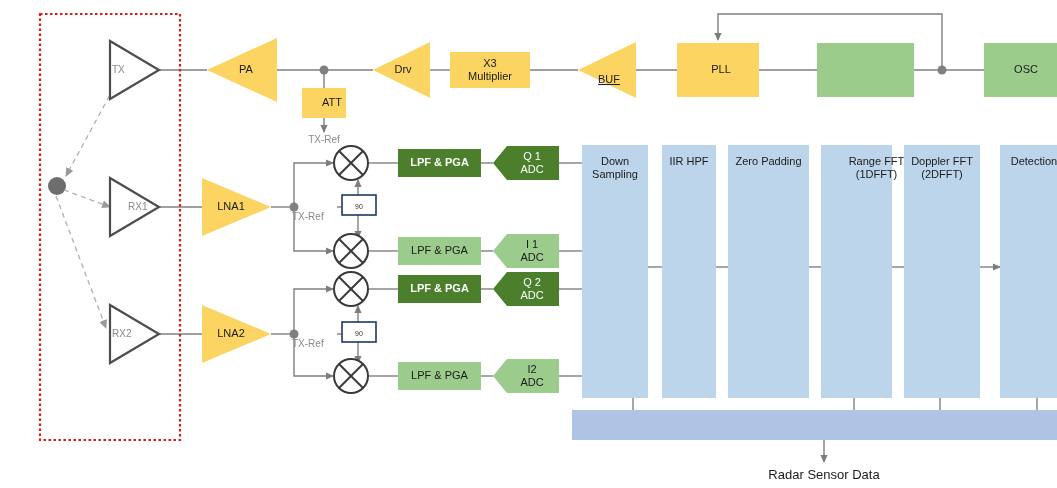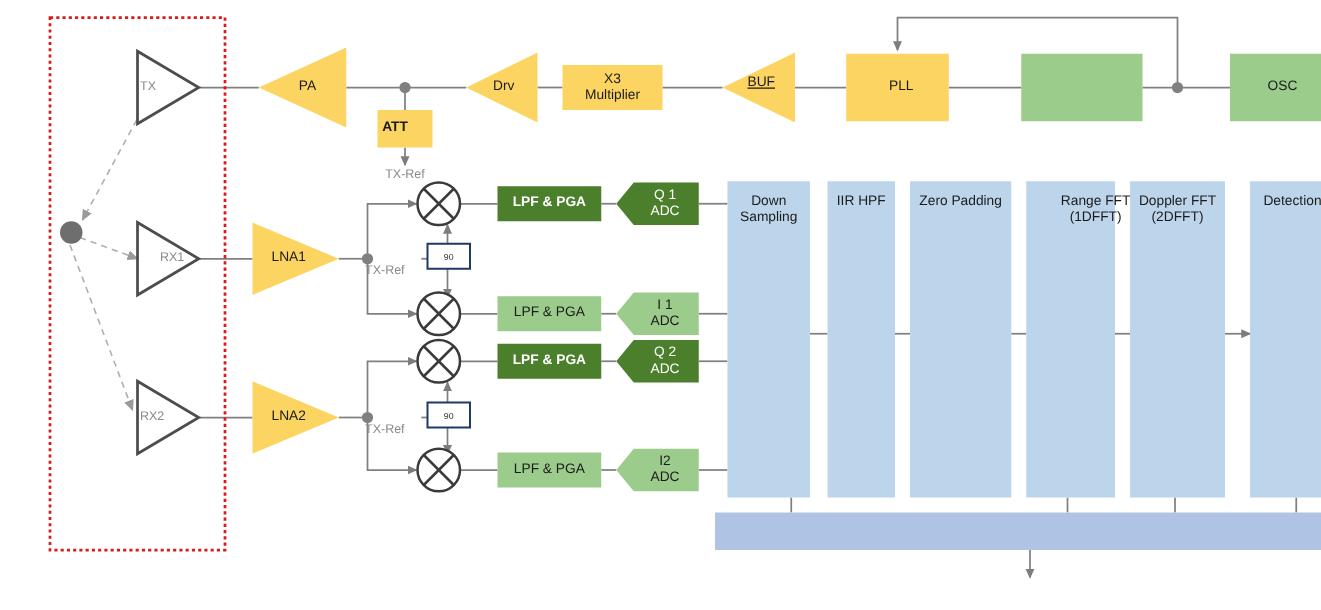--- a/index.html
+++ b/index.html
@@ -208,26 +208,26 @@
     <rect x="974" y="145" width="68" height="253" fill="#BCD5EB"></rect>
 
     <rect x="546" y="410" width="496" height="30" fill="#AFC4E4"></rect>
   </svg>
 
   <div class="lbl muted" style="left:86px; top:63px; width:40px; text-align:left;">TX</div>
   <div class="lbl muted" style="left:86px; top:200px; width:44px; text-align:left;padding-left:16px;">RX1</div>
   <div class="lbl muted" style="left:86px; top:327px; width:44px; text-align:left;">RX2</div>
 
   <div class="lbl" style="left:196px; top:63px; width:48px;">PA</div>
-  <div class="lbl" style="left:268px; top:96px; width:44px;font-weight:bold;">ATT</div>
+  <div class="lbl" style="left:284px; top:96px; width:44px;">ATT</div>
   <div class="lbl muted" style="left:272px; top:133px; width:52px;">TX-Ref</div>
   <div class="lbl" style="left:356px; top:63px; width:42px;">Drv</div>
   <div class="lbl" style="left:424px; top:57px; width:80px;">X3
 Multiplier</div>
-  <div class="lbl" style="left:560px; top:60px; width:46px;text-decoration:underline;">BUF</div>
+  <div class="lbl" style="left:560px; top:73px; width:46px;text-decoration:underline;">BUF</div>
   <div class="lbl" style="left:651px; top:63px; width:88px;">PLL</div>
   <div class="lbl" style="left:958px; top:63px; width:84px;">OSC</div>
 
   <div class="lbl" style="left:180px; top:200px; width:50px;">LNA1</div>
   <div class="lbl muted" style="left:266px; top:210px; width:48px; text-align:left;">TX-Ref</div>
   <div class="lbl tiny" style="left:316px; top:200px; width:34px;">90</div>
   <div class="lbl dark" style="left:372px; top:156px; width:83px;">LPF &amp; PGA</div>
   <div class="lbl" style="left:372px; top:244px; width:83px;">LPF &amp; PGA</div>
   <div class="lbl dark" style="left:478px; top:150px; width:56px; font-weight:normal;">Q 1
 ADC</div>
@@ -247,14 +247,15 @@
   <div class="lbl" style="left:556px; top:155px; width:66px;">Down
 Sampling</div>
   <div class="lbl" style="left:636px; top:155px; width:54px;">IIR HPF</div>
   <div class="lbl" style="left:702px; top:155px; width:81px;">Zero Padding</div>
   <div class="lbl" style="left:815px; top:155px; width:71px;">Range FFT
 (1DFFT)</div>
   <div class="lbl" style="left:878px; top:155px; width:76px;">Doppler FFT
 (2DFFT)</div>
   <div class="lbl" style="left:974px; top:155px; width:68px;">Detection</div>
 
+  <div class="lbl outlbl" style="left:698px; top:468px; width:200px;">Radar Sensor Data</div>
 
 </div>
 
 </body></html>

